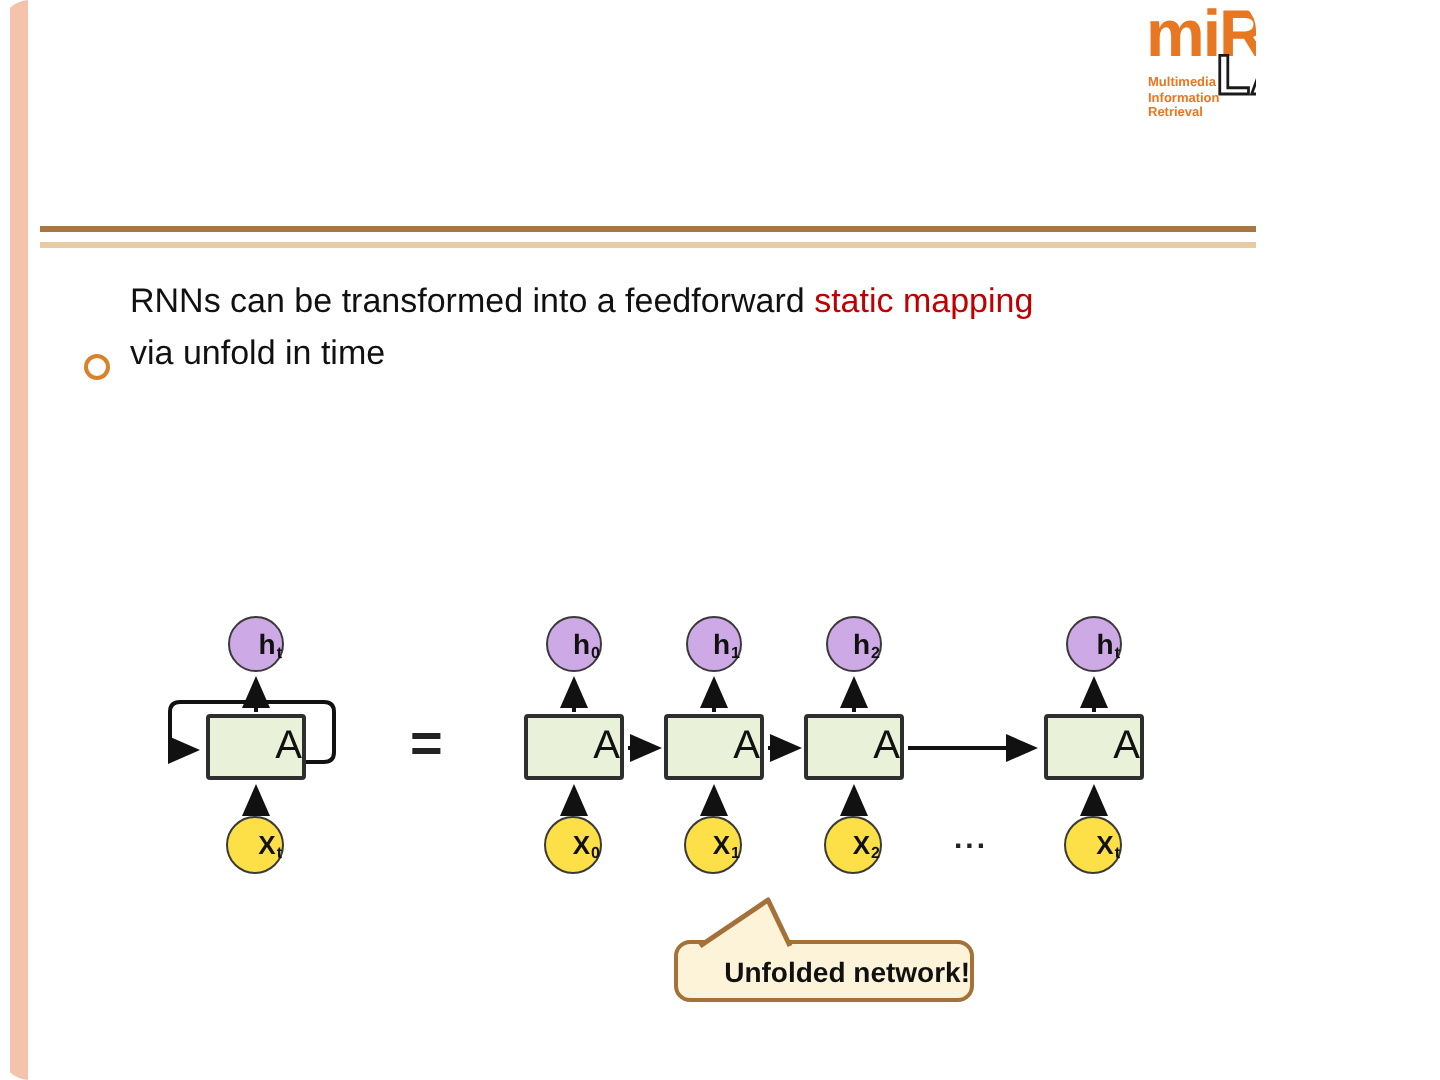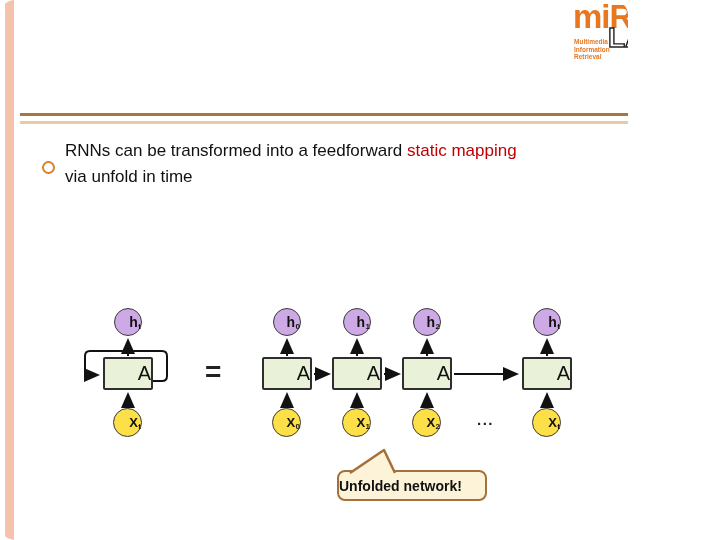--- a/index.html
+++ b/index.html
@@ -23,21 +23,21 @@
   .logo-lab{position:absolute; left:35px; top:16px; font-size:28px; font-weight:900;
     color:#ffffff; -webkit-text-stroke:1.4px #1a1a1a; letter-spacing:0px;}
   
   .title{position:absolute; left:42px; top:74px; margin:0; font-size:25px; font-weight:400;
     color:#4C5761;}
   .rule{position:absolute; left:20px; width:668px;}
   .rule-dark{top:113px; height:3px; background:#A9763B;}
   .rule-light{top:121px; height:2.5px; background:#E6CBA3;}
   
   .bullets{position:absolute; left:42px; top:138px; width:500px;}
-  .bullet{display:flex; align-items:center; margin-bottom:11px;}
+  .bullet{display:flex; align-items:flex-end; margin-bottom:11px;}
   .bullet-marker{flex:0 0 auto; width:9px; height:9px; border:2.5px solid #D9822B;
     border-radius:50%; margin:7px 10px 0 0;}
   .bullet p{margin:0; width:470px; font-size:17px; line-height:26px; color:#111111;}
   .red{color:#C00000;}
   
   .diagram-svg{position:absolute; left:0; top:0; width:720px; height:540px; pointer-events:none;}
   .node{position:absolute; box-sizing:border-box; display:flex; align-items:center;
     justify-content:flex-end; color:#111;}
   .node-h{width:28px; height:28px; top:308px; border:1.5px solid #3a3a3a; border-radius:50%;
     background:#CDA9E6; font-size:14px; font-weight:bold;}
@@ -45,21 +45,21 @@
     background:#fde047; font-size:13px; font-weight:bold;}
   .abox{width:50px; height:33px; top:357px; border:2px solid #2e2e2e; background:#E9F2D9;
     font-size:20px; font-weight:400; border-radius:2px;}
   .nlabel sub{font-size:8px; vertical-align:-2px; margin-left:0.5px;}
   .equals{position:absolute; left:205px; top:356px; font-size:28px; font-weight:600; color:#222;}
   .dots{position:absolute; left:477px; top:411px; font-size:15px; font-weight:bold;
     letter-spacing:1.5px; color:#222;}
   
   .callout-box{position:absolute; left:337px; top:470px; width:150px; height:31px;
     box-sizing:border-box; background:#FCF3D9; border:2.5px solid #A5713A; border-radius:8px;
-    display:flex; align-items:center; justify-content:flex-start;
+    display:flex; align-items:center; justify-content:flex-end;
     font-size:14px; font-weight:bold; color:#111;}
   .callout-tail{position:absolute; left:348px; top:447px; width:56px; height:27px;}
   
   .page-badge{position:absolute; left:667px; top:486px; width:48px; height:48px;
     border-radius:50%; background:#F18C3D; display:flex; align-items:flex-end;
     justify-content:center; font-size:17px; color:#7E2E1A; z-index:5;}
 </style>
 </head>
 <body>
 

